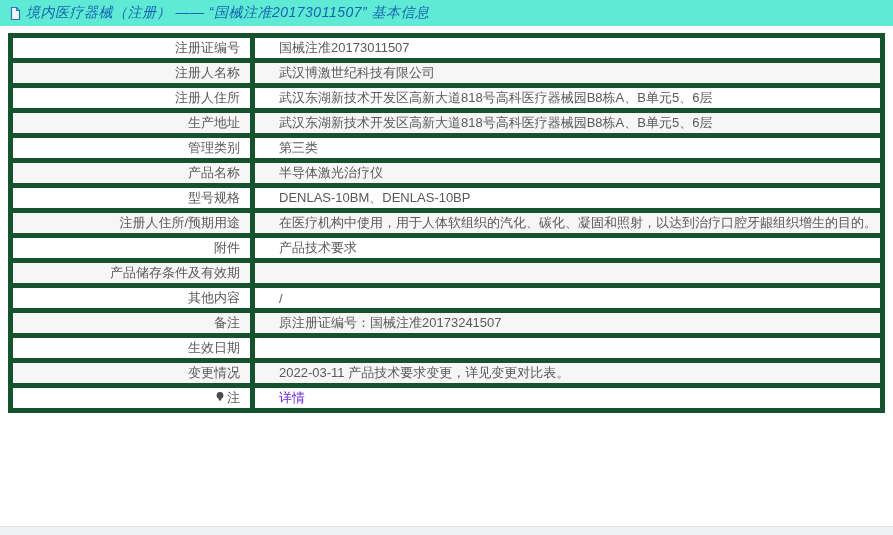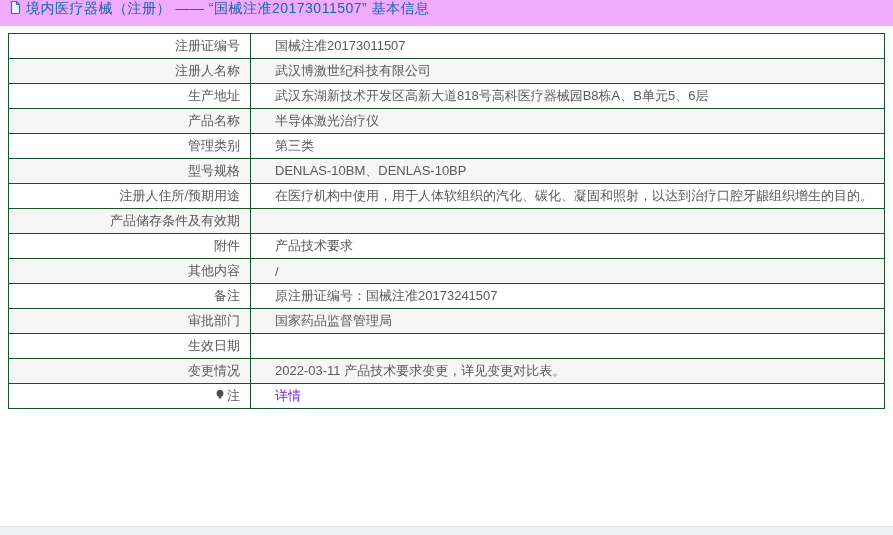--- a/index.html
+++ b/index.html
@@ -7,42 +7,43 @@
     width: 893px; height: 535px;
     background: #ffffff;
     font-family: "Liberation Sans", "DejaVu Sans", sans-serif;
     overflow: hidden;
   }
   .page { position: relative; width: 893px; height: 535px; background: #ffffff; }
 
   
   .header-strip {
     height: 26px;
-    background: #f0abfc;
+    background: #5eead4;
     display: flex;
-    align-items: flex-start;
+    align-items: center;
     padding-left: 8px;
+    font-style: italic;
   }
   .doc-icon { display: inline-flex; margin-right: 4px; }
   .page-title {
     color: #1565af;
     font-size: 14px;
     letter-spacing: 0.5px;
     white-space: nowrap;
   }
 
   
   .table-wrap { margin: 7px 0 0 8px; }
   table.info-table {
     border-collapse: collapse;
     width: 877px;
     table-layout: fixed;
   }
   table.info-table td {
-    border: 1px solid #14532d;
+    border: 5px solid #14532d;
     height: 25px;
     font-size: 13px;
     color: #595959;
     vertical-align: middle;
     white-space: nowrap;
     overflow: hidden;
   }
   table.info-table tr:nth-child(even) td { background: #f6f6f6; }
   table.info-table tr:nth-child(odd) td { background: #ffffff; }
   td.label {
@@ -86,58 +87,58 @@
       <tbody>
           <tr>
             <td class="label">注册证编号</td>
             <td class="value">国械注准20173011507</td>
           </tr>
           <tr>
             <td class="label">注册人名称</td>
             <td class="value">武汉博激世纪科技有限公司</td>
           </tr>
           <tr>
+            <td class="label">注册人住所</td>
+            <td class="value">武汉东湖新技术开发区高新大道818号高科医疗器械园B8栋A、B单元5、6层</td>
+          </tr>
+          <tr>
             <td class="label">生产地址</td>
             <td class="value">武汉东湖新技术开发区高新大道818号高科医疗器械园B8栋A、B单元5、6层</td>
           </tr>
           <tr>
+            <td class="label">管理类别</td>
+            <td class="value">第三类</td>
+          </tr>
+          <tr>
             <td class="label">产品名称</td>
             <td class="value">半导体激光治疗仪</td>
-          </tr>
-          <tr>
-            <td class="label">管理类别</td>
-            <td class="value">第三类</td>
           </tr>
           <tr>
             <td class="label">型号规格</td>
             <td class="value">DENLAS-10BM、DENLAS-10BP</td>
           </tr>
           <tr>
             <td class="label">注册人住所/预期用途</td>
             <td class="value">在医疗机构中使用，用于人体软组织的汽化、碳化、凝固和照射，以达到治疗口腔牙龈组织增生的目的。</td>
           </tr>
           <tr>
+            <td class="label">附件</td>
+            <td class="value">产品技术要求</td>
+          </tr>
+          <tr>
             <td class="label">产品储存条件及有效期</td>
             <td class="value"></td>
-          </tr>
-          <tr>
-            <td class="label">附件</td>
-            <td class="value">产品技术要求</td>
           </tr>
           <tr>
             <td class="label">其他内容</td>
             <td class="value">/</td>
           </tr>
           <tr>
             <td class="label">备注</td>
             <td class="value">原注册证编号：国械注准20173241507</td>
-          </tr>
-          <tr>
-            <td class="label">审批部门</td>
-            <td class="value">国家药品监督管理局</td>
           </tr>
           <tr>
             <td class="label">生效日期</td>
             <td class="value"></td>
           </tr>
           <tr>
             <td class="label">变更情况</td>
             <td class="value">2022-03-11 产品技术要求变更，详见变更对比表。</td>
           </tr>
           <tr>

